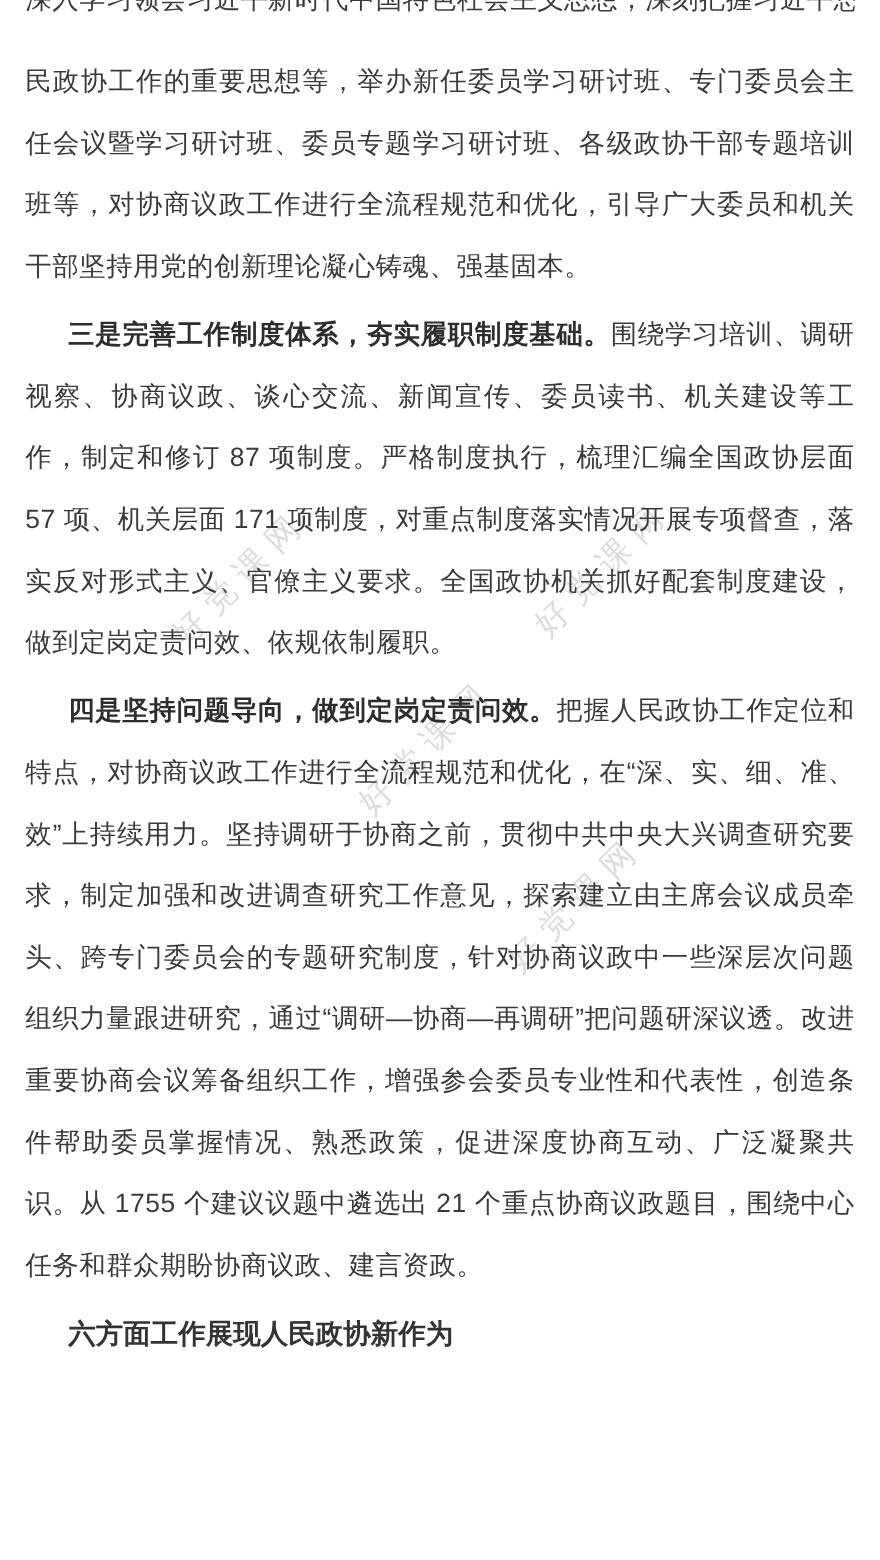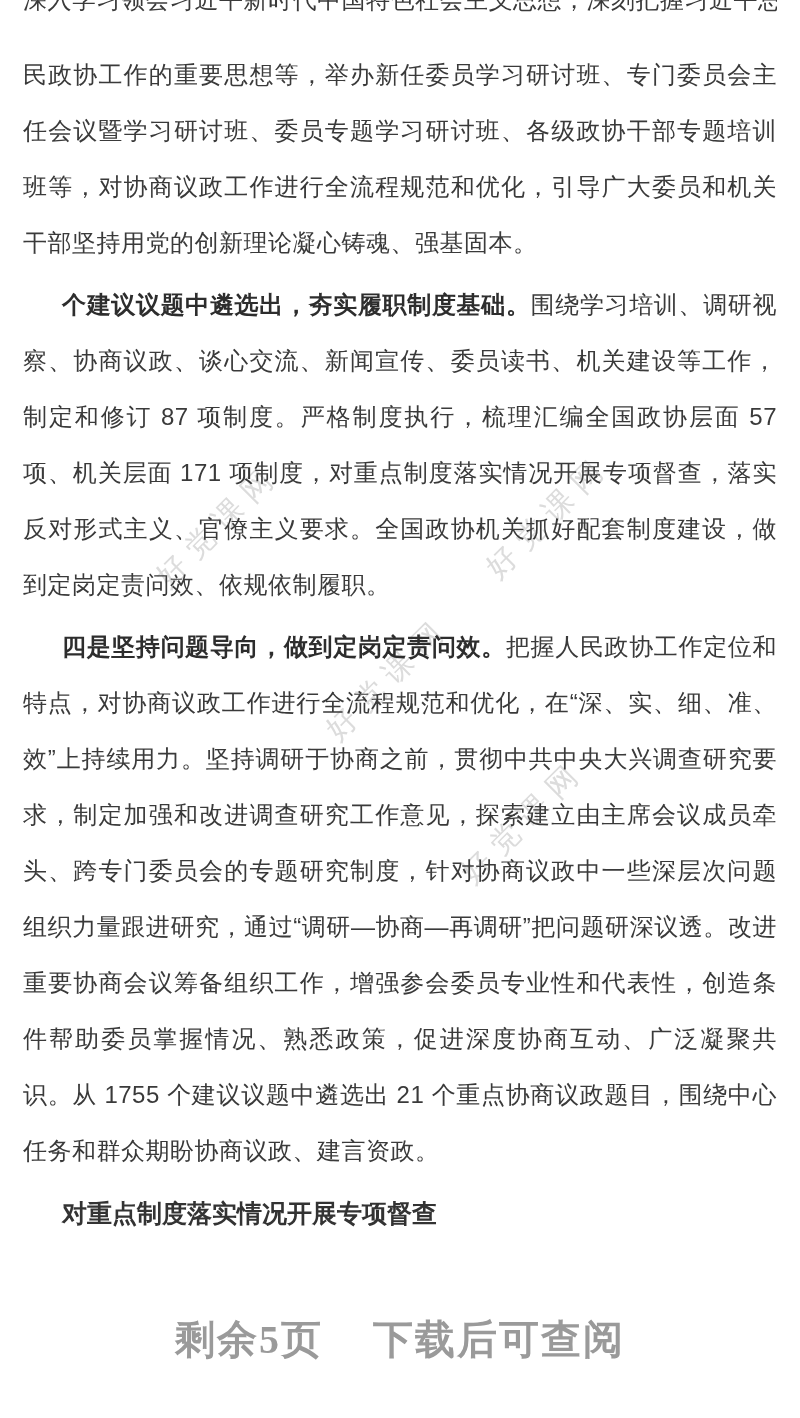--- a/index.html
+++ b/index.html
@@ -96,25 +96,21 @@
     <span class="wm wm-4">好党课网</span>
   </div>
 
   <div class="top-clip">
     <span>深入学习领会习近平新时代中国特色社会主义思想，深刻把握习近平总书记关于加强和改进人</span>
   </div>
 
   <div class="content">
     <p class="para"><span>民政协工作的重要思想等，举办新任委员学习研讨班、专门委员会主任会议暨学习研讨班、委员专题学习研讨班、各级政协干部专题培训班等，对协商议政工作进行全流程规范和优化，引导广大委员和机关干部坚持用党的创新理论凝心铸魂、强基固本。</span></p>
 
-    <p class="para indent"><strong>个建议议题中遴选出，夯实履职制度基础。</strong><span>围绕学习培训、调研视察、协商议政、谈心交流、新闻宣传、委员读书、机关建设等工作，制定和修订 87 项制度。严格制度执行，梳理汇编全国政协层面 57 项、机关层面 171 项制度，对重点制度落实情况开展专项督查，落实反对形式主义、官僚主义要求。全国政协机关抓好配套制度建设，做到定岗定责问效、依规依制履职。</span></p>
+    <p class="para indent"><strong>三是完善工作制度体系，夯实履职制度基础。</strong><span>围绕学习培训、调研视察、协商议政、谈心交流、新闻宣传、委员读书、机关建设等工作，制定和修订 87 项制度。严格制度执行，梳理汇编全国政协层面 57 项、机关层面 171 项制度，对重点制度落实情况开展专项督查，落实反对形式主义、官僚主义要求。全国政协机关抓好配套制度建设，做到定岗定责问效、依规依制履职。</span></p>
 
     <p class="para indent"><strong>四是坚持问题导向，做到定岗定责问效。</strong><span>把握人民政协工作定位和特点，对协商议政工作进行全流程规范和优化，在“深、实、细、准、效”上持续用力。坚持调研于协商之前，贯彻中共中央大兴调查研究要求，制定加强和改进调查研究工作意见，探索建立由主席会议成员牵头、跨专门委员会的专题研究制度，针对协商议政中一些深层次问题组织力量跟进研究，通过“调研—协商—再调研”把问题研深议透。改进重要协商会议筹备组织工作，增强参会委员专业性和代表性，创造条件帮助委员掌握情况、熟悉政策，促进深度协商互动、广泛凝聚共识。从 1755 个建议议题中遴选出 21 个重点协商议政题目，围绕中心任务和群众期盼协商议政、建言资政。</span></p>
 
-    <p class="section-heading">对重点制度落实情况开展专项督查</p>
+    <p class="section-heading">六方面工作展现人民政协新作为</p>
   </div>
 
-  <div class="footer">
-    <span>剩余5页</span>
-    <span>下载后可查阅</span>
-  </div>
 
 </div>
 
 </body></html>

